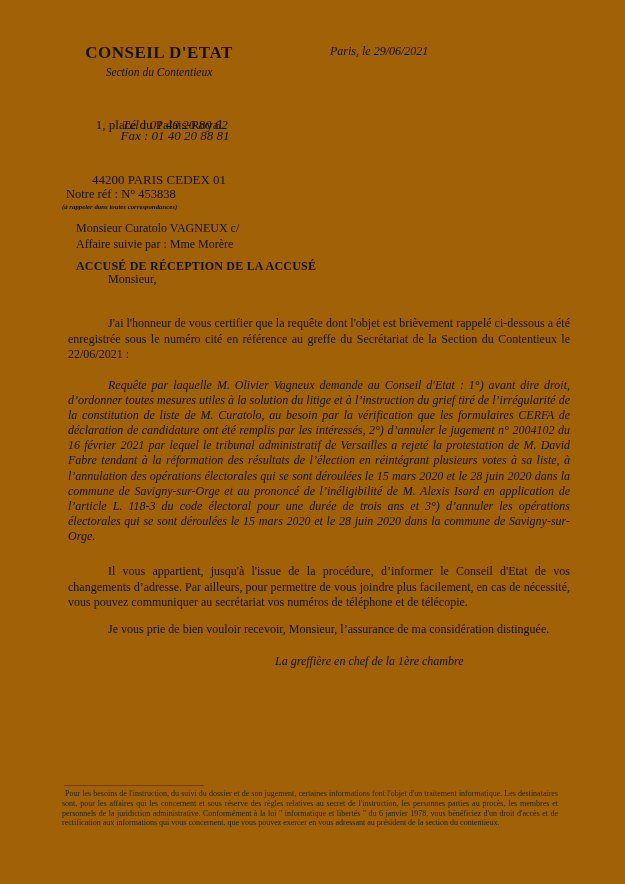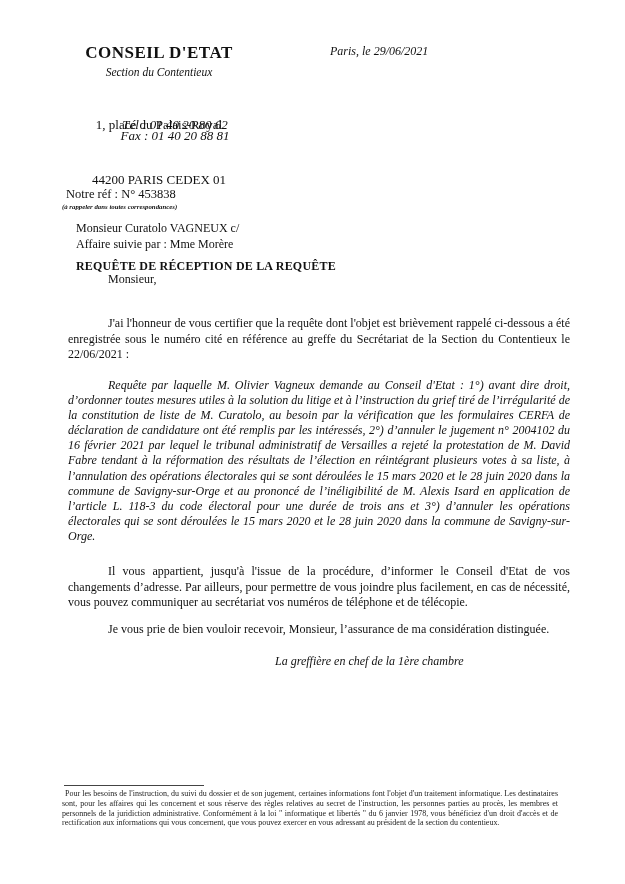--- a/index.html
+++ b/index.html
@@ -5,21 +5,21 @@
   html, body {
     margin: 0;
     padding: 0;
     background: #e8e8e8;
   }
   .page {
     position: relative;
     width: 625px;
     height: 884px;
     margin: 0 auto;
-    background: #ffffff;
+    background: #a16207;
     font-family: "Liberation Serif", serif;
     color: #111111;
     overflow: hidden;
   }
   
   .org-block {
     position: absolute;
     left: 70px;
     top: 43px;
     width: 178px;
@@ -160,21 +160,21 @@
 
 
   <div class="our-ref">Notre réf : N° 453838</div>
   <div class="ref-note">(à rappeler dans toutes correspondances)</div>
 
   <div class="case-block">
     <div>Monsieur Curatolo VAGNEUX c/</div>
     <div>Affaire suivie par : Mme Morère</div>
   </div>
 
-  <div class="subject-heading">REQUÊTE DE RÉCEPTION DE LA REQUÊTE</div>
+  <div class="subject-heading">ACCUSÉ DE RÉCEPTION DE LA ACCUSÉ</div>
 
   <div class="body-par par-salutation">Monsieur,</div>
   <div class="body-par par-intro">J'ai l'honneur de vous certifier que la requête dont l'objet est brièvement rappelé ci-dessous a été enregistrée sous le numéro cité en référence au greffe du Secrétariat de la Section du Contentieux le 22/06/2021 :</div>
   <div class="body-par par-summary">Requête par laquelle M. Olivier Vagneux demande au Conseil d'Etat : 1°) avant dire droit, d’ordonner toutes mesures utiles à la solution du litige et à l’instruction du grief tiré de l’irrégularité de la constitution de liste de M. Curatolo, au besoin par la vérification que les formulaires CERFA de déclaration de candidature ont été remplis par les intéressés, 2°) d’annuler le jugement n° 2004102 du 16 février 2021 par lequel le tribunal administratif de Versailles a rejeté la protestation de M. David Fabre tendant à la réformation des résultats de l’élection en réintégrant plusieurs votes à sa liste, à l’annulation des opérations électorales qui se sont déroulées le 15 mars 2020 et le 28 juin 2020 dans la commune de Savigny-sur-Orge et au prononcé de l’inéligibilité de M. Alexis Isard en application de l’article L. 118-3 du code électoral pour une durée de trois ans et 3°) d’annuler les opérations électorales qui se sont déroulées le 15 mars 2020 et le 28 juin 2020 dans la commune de Savigny-sur-Orge.</div>
   <div class="body-par par-address">Il vous appartient, jusqu'à l'issue de la procédure, d’informer le Conseil d'Etat de vos changements d’adresse. Par ailleurs, pour permettre de vous joindre plus facilement, en cas de nécessité, vous pouvez communiquer au secrétariat vos numéros de téléphone et de télécopie.</div>
   <div class="body-par par-closing">Je vous prie de bien vouloir recevoir, Monsieur, l’assurance de ma considération distinguée.</div>
   <div class="signature-line">La greffière en chef de la 1ère chambre</div>
 
   <div class="footnote-rule"></div>
   <div class="footnote-text">Pour les besoins de l'instruction, du suivi du dossier et de son jugement, certaines informations font l'objet d'un traitement informatique. Les destinataires sont, pour les affaires qui les concernent et sous réserve des règles relatives au secret de l'instruction, les personnes parties au procès, les membres et personnels de la juridiction administrative. Conformément à la loi " informatique et libertés " du 6 janvier 1978, vous bénéficiez d'un droit d'accès et de rectification aux informations qui vous concernent, que vous pouvez exercer en vous adressant au président de la section du contentieux.</div>

